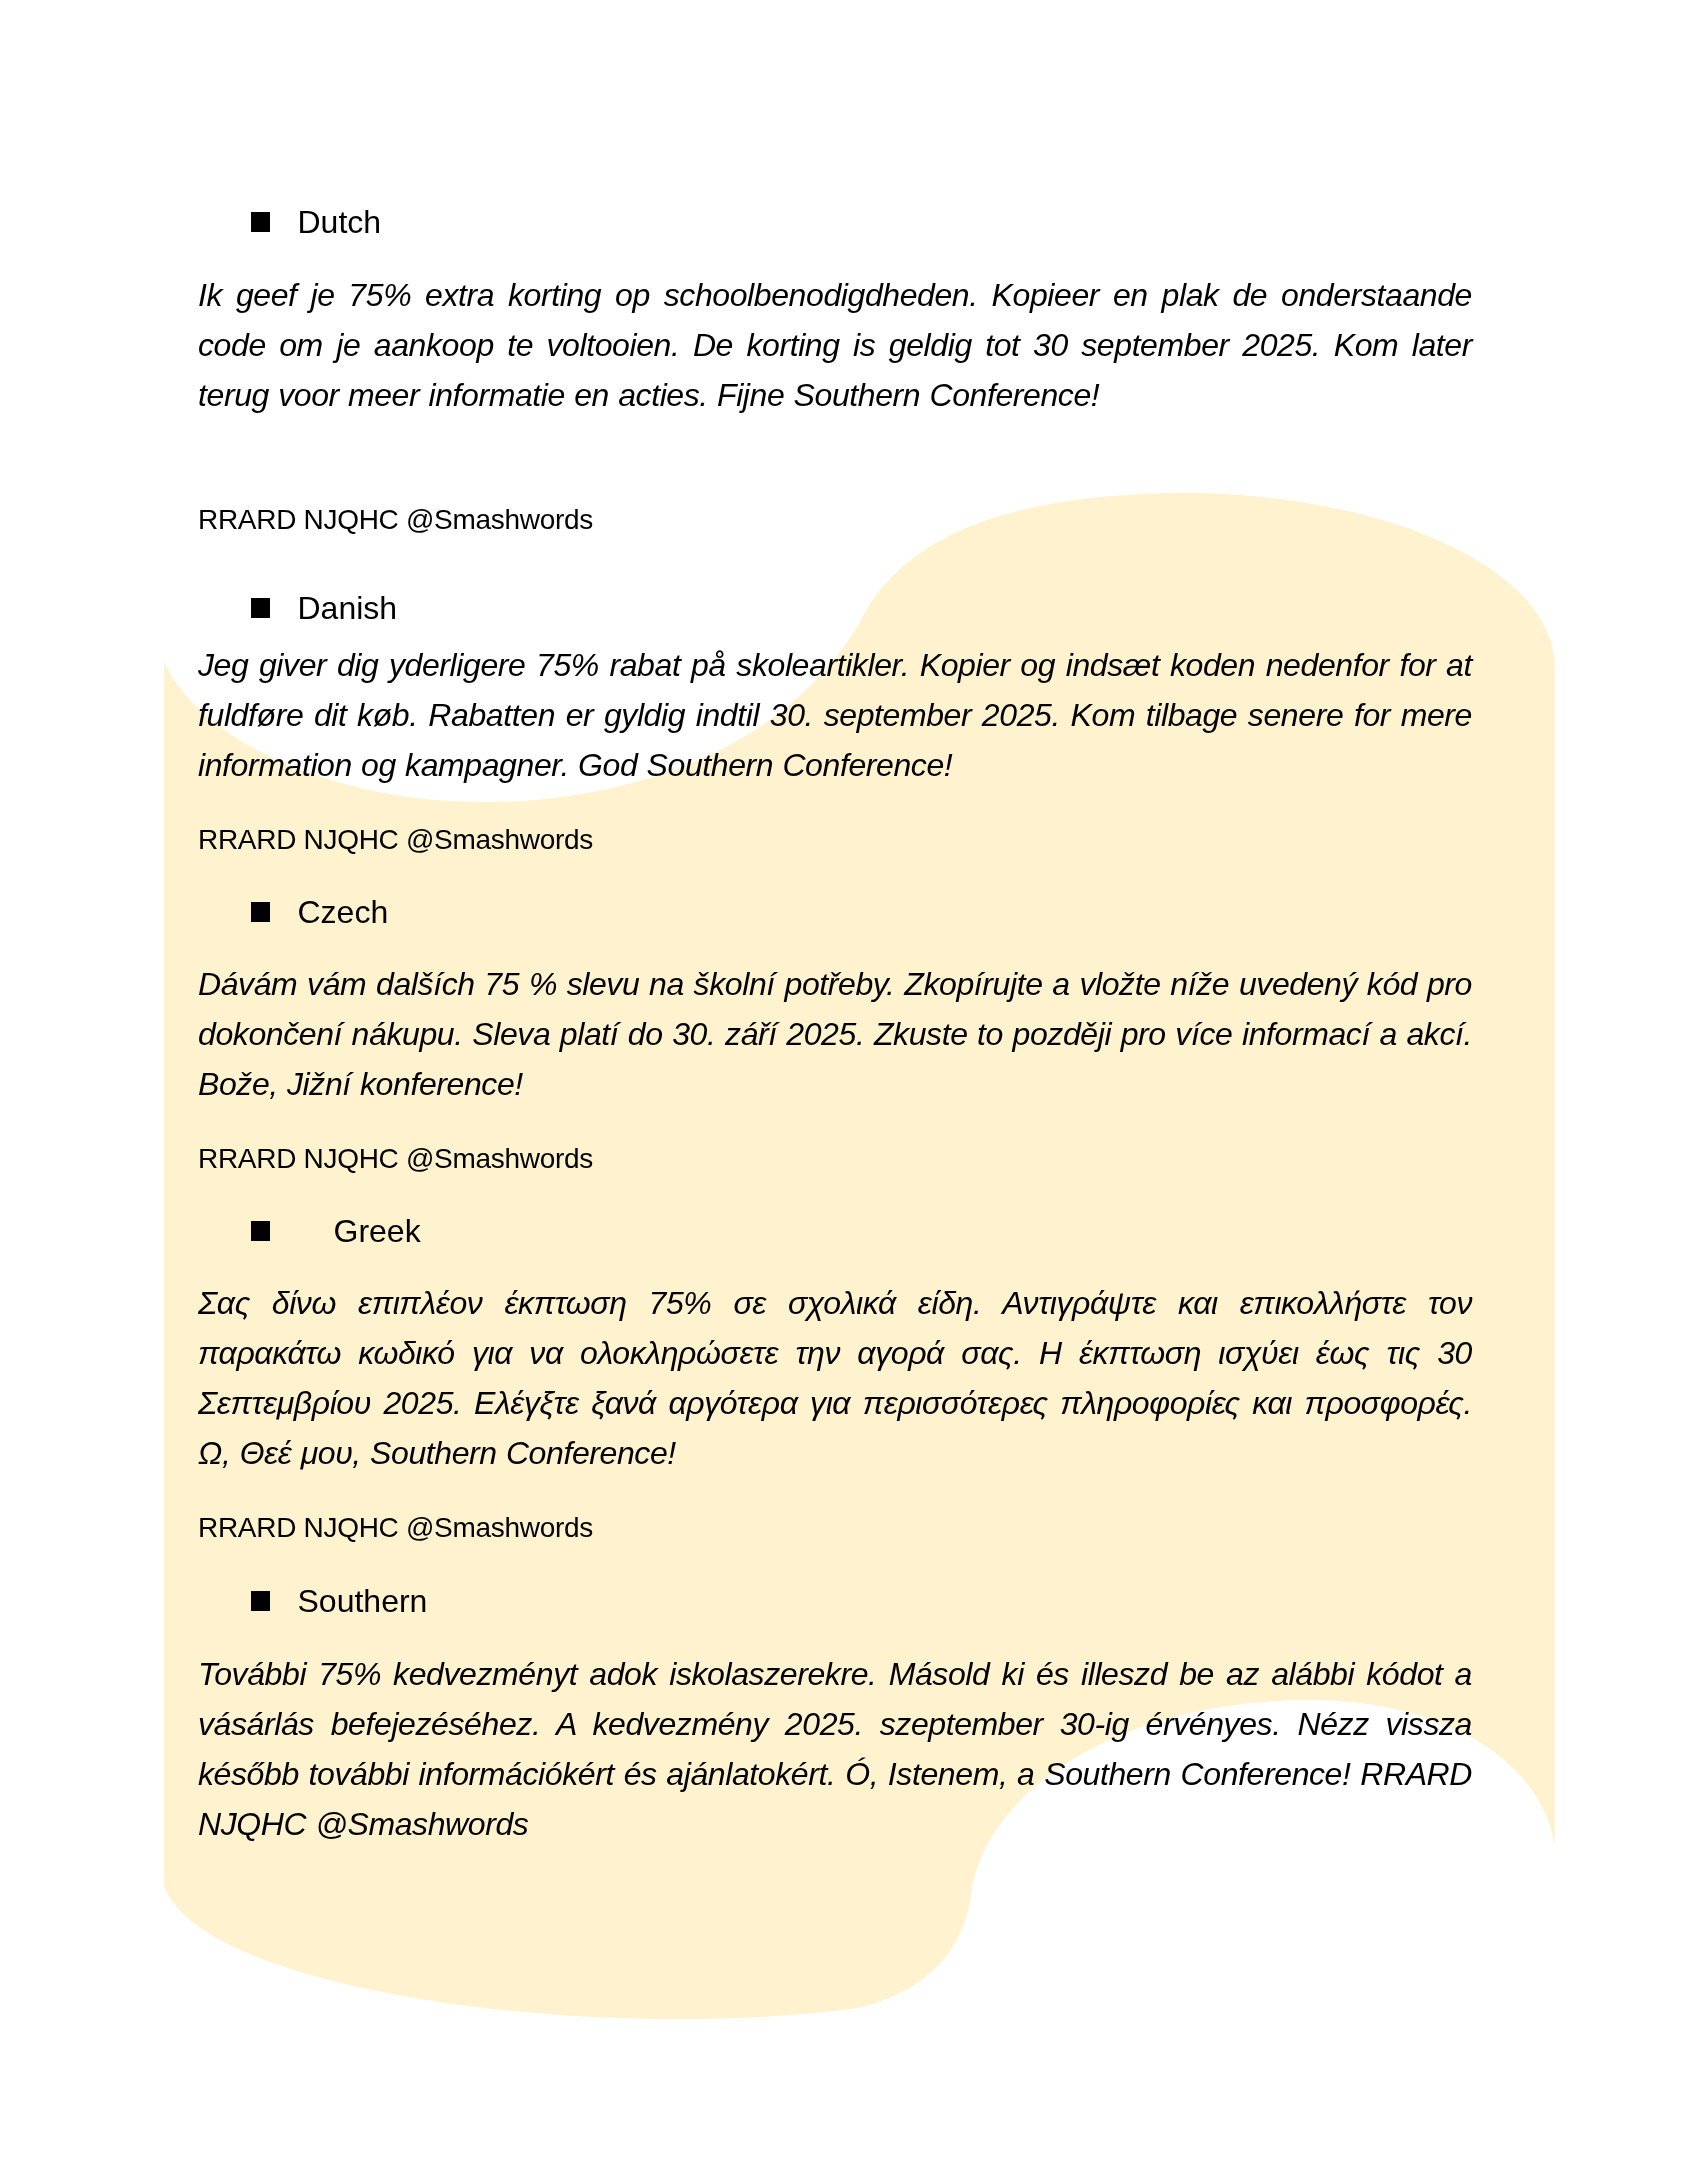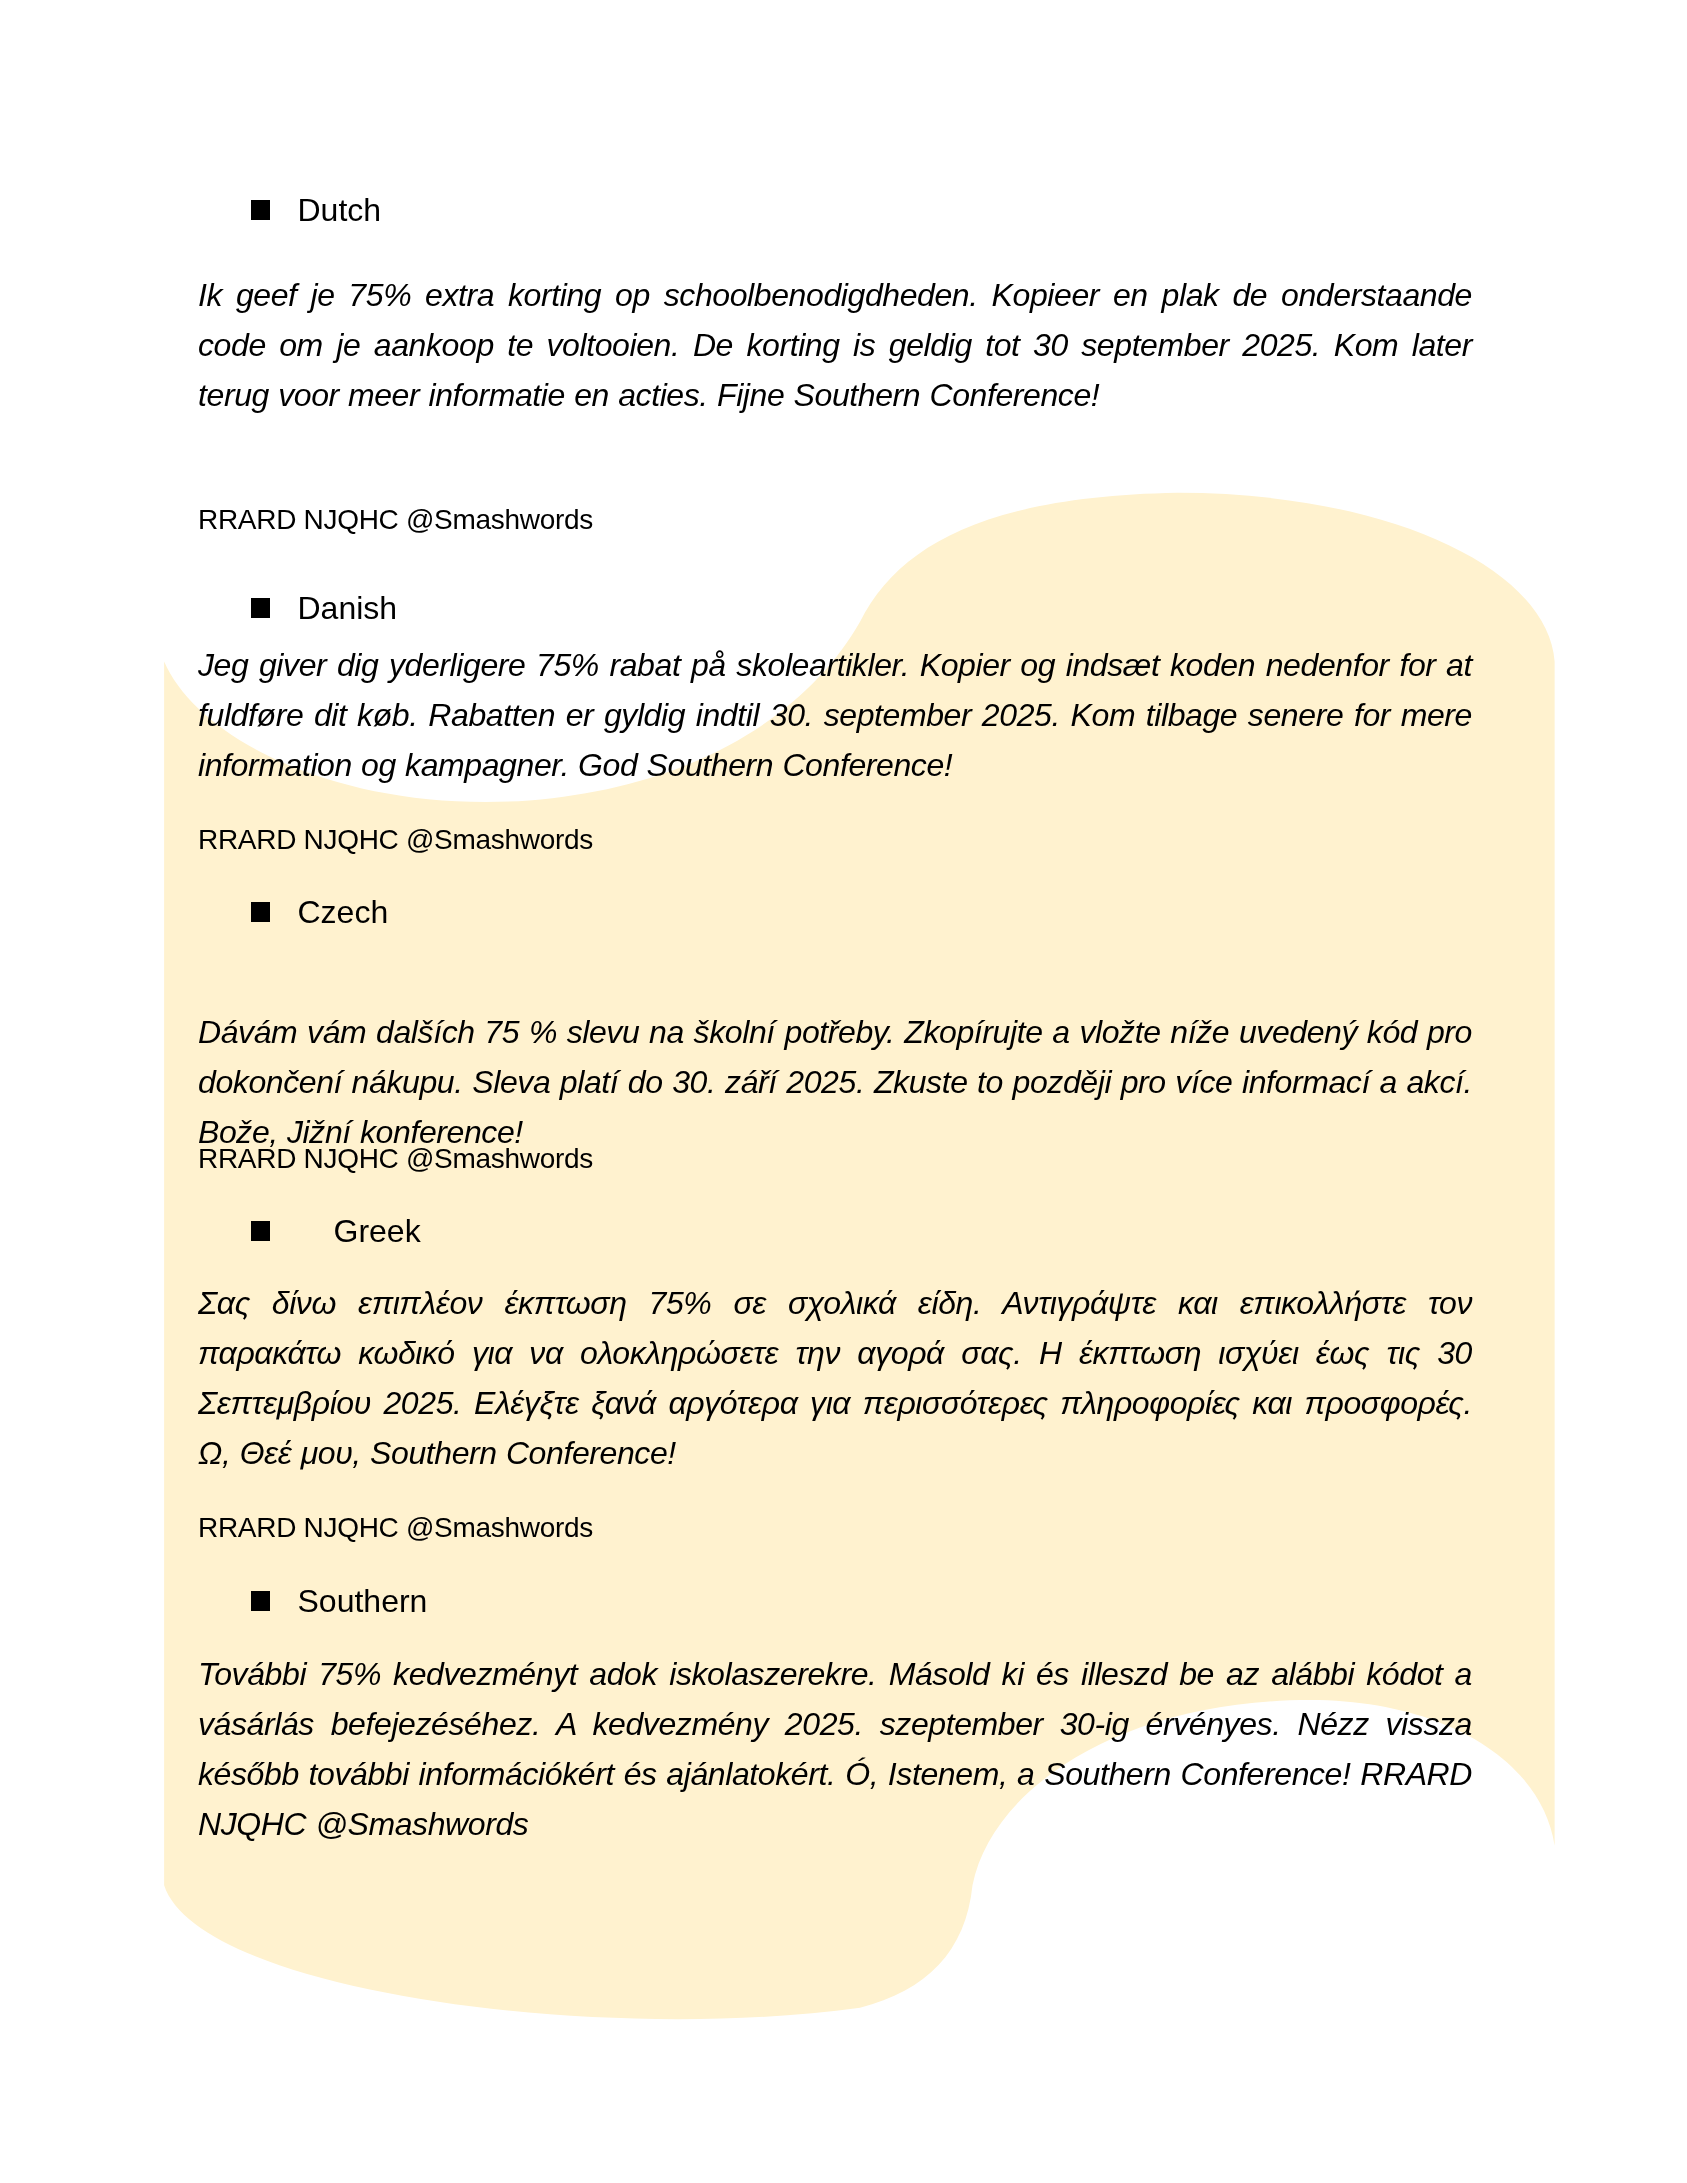--- a/index.html
+++ b/index.html
@@ -35,39 +35,39 @@
        L 2350 2790
        C 2330 2660, 2180 2570, 1980 2570
        C 1700 2570, 1500 2700, 1470 2850
        C 1460 2950, 1400 3010, 1300 3035
        C 900 3090, 300 3010, 248 2850
        Z"></path>
 </svg>
 
 <div class="page">
 
-  <div class="bullet" style="top:190px;">
+  <div class="bullet" style="top:202px;">
     <span class="square"></span>
     <span>Dutch</span>
   </div>
   <div class="para" style="top:270px;">Ik geef je 75% extra korting op schoolbenodigdheden. Kopieer en plak de onderstaande code om je aankoop te voltooien. De korting is geldig tot 30 september 2025. Kom later terug voor meer informatie en acties. Fijne Southern Conference!</div>
   <div class="sig" style="top:500px;">RRARD NJQHC @Smashwords</div>
 
   <div class="bullet" style="top:588px;">
     <span class="square"></span>
     <span>Danish</span>
   </div>
   <div class="para" style="top:640px;">Jeg giver dig yderligere 75% rabat på skoleartikler. Kopier og indsæt koden nedenfor for at fuldføre dit køb. Rabatten er gyldig indtil 30. september 2025. Kom tilbage senere for mere information og kampagner. God Southern Conference!</div>
   <div class="sig" style="top:820px;">RRARD NJQHC @Smashwords</div>
 
   <div class="bullet" style="top:892px;">
     <span class="square"></span>
     <span>Czech</span>
   </div>
-  <div class="para" style="top:959px;margin-top:48px;">Dávám vám dalších 75 % slevu na školní potřeby. Zkopírujte a vložte níže uvedený kód pro dokončení nákupu. Sleva platí do 30. září 2025. Zkuste to později pro více informací a akcí. Bože, Jižní konference!</div>
+  <div class="para" style="top:959px;">Dávám vám dalších 75 % slevu na školní potřeby. Zkopírujte a vložte níže uvedený kód pro dokončení nákupu. Sleva platí do 30. září 2025. Zkuste to později pro více informací a akcí. Bože, Jižní konference!</div>
   <div class="sig" style="top:1139px;">RRARD NJQHC @Smashwords</div>
 
   <div class="bullet" style="top:1211px;gap:36px;">
     <span class="square"></span>
     <span>Greek</span>
   </div>
   <div class="para" style="top:1278px;">Σας δίνω επιπλέον έκπτωση 75% σε σχολικά είδη. Αντιγράψτε και επικολλήστε τον παρακάτω κωδικό για να ολοκληρώσετε την αγορά σας. Η έκπτωση ισχύει έως τις 30 Σεπτεμβρίου 2025. Ελέγξτε ξανά αργότερα για περισσότερες πληροφορίες και προσφορές. Ω, Θεέ μου, Southern Conference!</div>
   <div class="sig" style="top:1508px;">RRARD NJQHC @Smashwords</div>
 
   <div class="bullet" style="top:1581px;">

